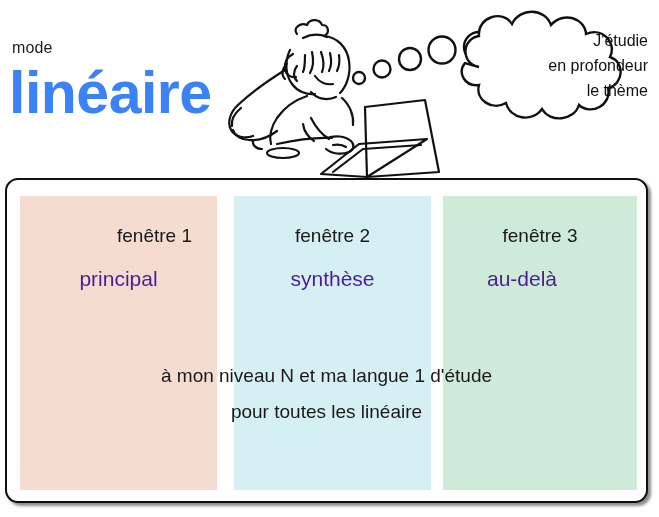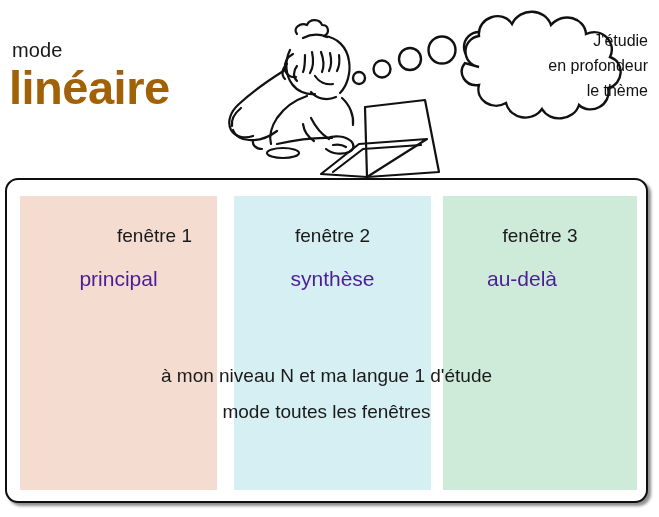--- a/index.html
+++ b/index.html
@@ -8,25 +8,25 @@
     background:#ffffff;
     font-family:"Liberation Sans", sans-serif;
     overflow:hidden;
     position:relative;
   }
   .stage{position:absolute;left:0;top:0;width:659px;height:517px;}
 
   
   .mode-label{
     position:absolute;left:12px;top:39px;
-    font-size:20px;color:#1a1a1a;letter-spacing:.1px;
+    font-size:16px;color:#1a1a1a;letter-spacing:.1px;
   }
   .mode-value{
     position:absolute;left:9px;top:64px;
-    font-size:47px;font-weight:bold;color:#a16207;
+    font-size:59px;font-weight:bold;color:#3b82f6;
     letter-spacing:-0.5px;line-height:1;
   }
 
   
   .illustration{position:absolute;left:215px;top:8px;width:230px;height:175px;}
   .thought{position:absolute;left:340px;top:4px;width:319px;height:135px;}
 
   
   .panel{
     position:absolute;left:5px;top:178px;
@@ -167,16 +167,16 @@
   <div class="col-title c1">fenêtre 1</div>
   <div class="col-title c2">fenêtre 2</div>
   <div class="col-title c3">fenêtre 3</div>
 
   <div class="col-value c1">principal</div>
   <div class="col-value c2">synthèse</div>
   <div class="col-value c3">au-delà</div>
 
   <div class="caption">
     <span class="line">à mon niveau N et ma langue 1 d'étude</span>
-    <span class="line">mode toutes les fenêtres</span>
+    <span class="line">pour toutes les linéaire</span>
   </div>
 
 </div>
 
 </body></html>

